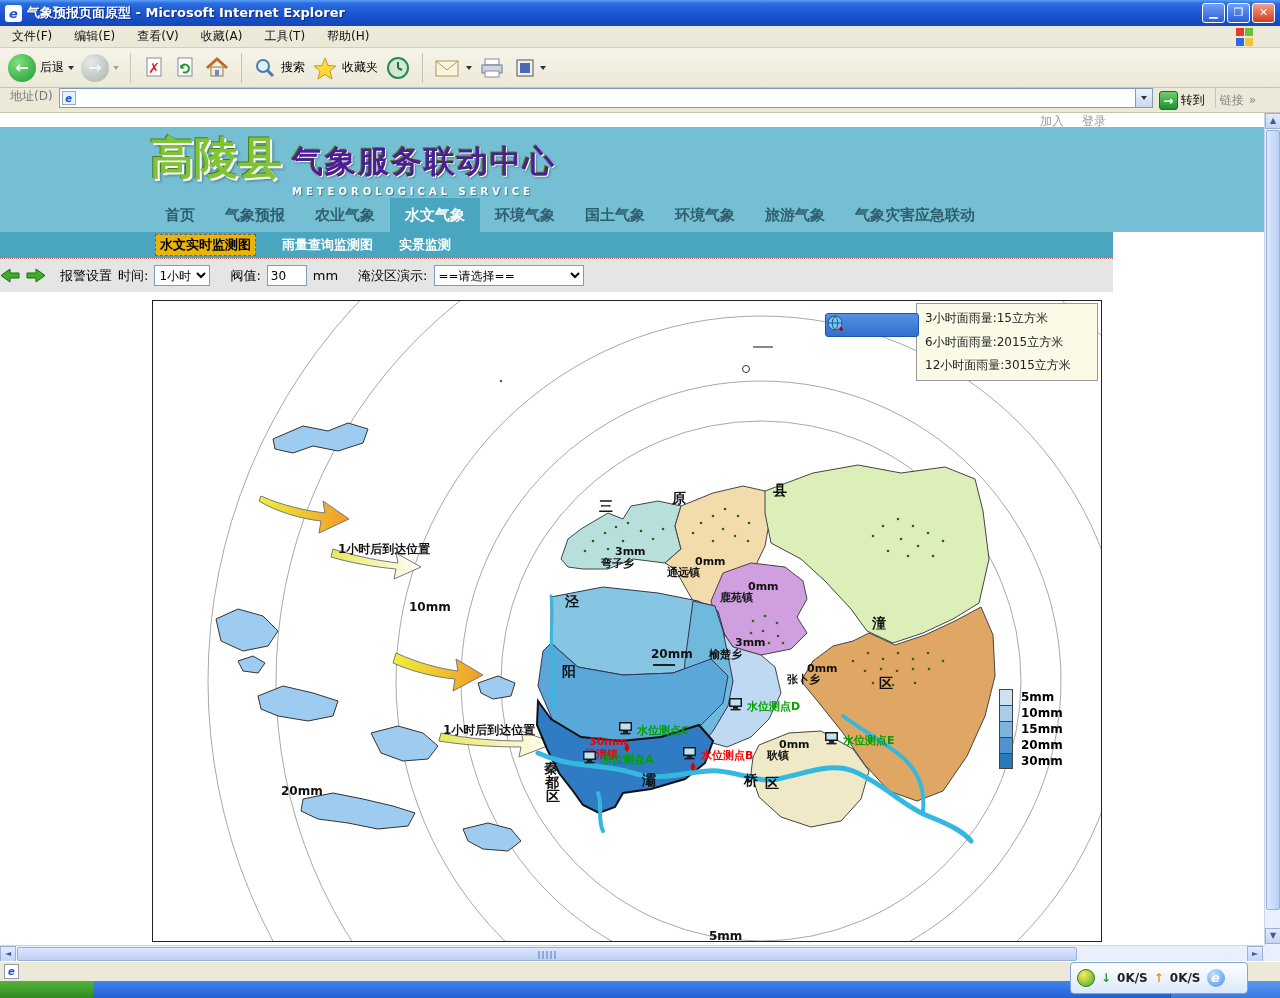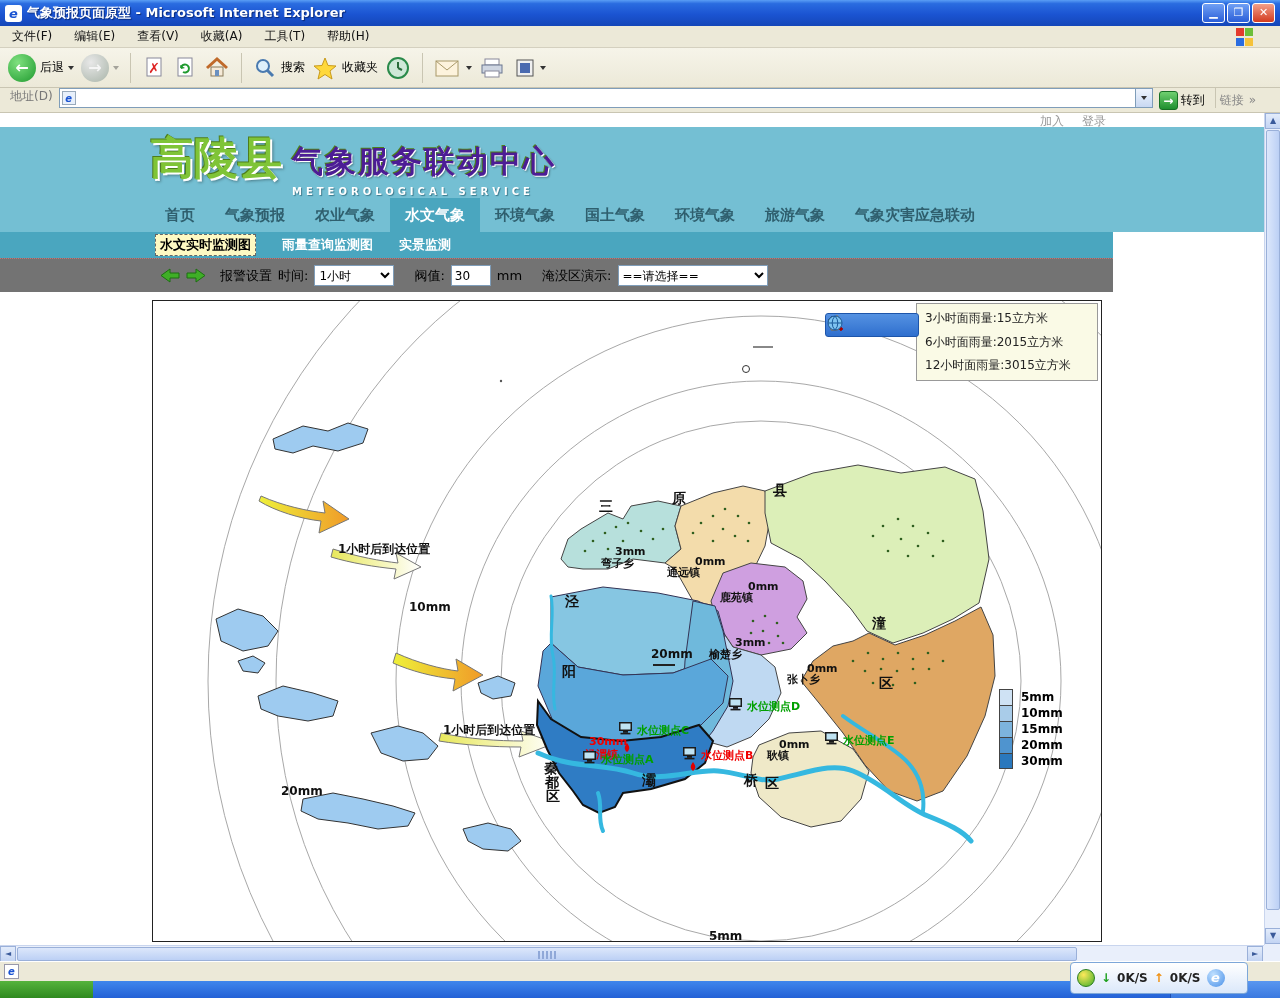--- a/index.html
+++ b/index.html
@@ -52,23 +52,23 @@
     text-shadow:2px 2px 0 #fff,-1px -1px 0 #4e7d1c,3px 3px 3px rgba(0,0,0,.35)}
   .svc{font-size:31px;font-weight:bold;color:#4c1d95;margin-top:6px;letter-spacing:2px;
     text-shadow:1px 1px 0 #fff,-1px -1px 0 #4e7d1c,2px 2px 2px rgba(0,0,0,.3)}
   .eng{font-size:10px;font-weight:bold;color:#fff;letter-spacing:4px;margin-top:3px;text-shadow:1px 1px 1px #3d7a8d}
   .nav{position:absolute;left:150px;bottom:0;display:flex;align-items:stretch;height:34px;font-size:15px;font-weight:bold}
   .nav .item{color:#2f5f6e;display:flex;align-items:center;padding:0 15px;cursor:pointer}
   .nav .item.active{background:#4aa6bf;color:#fff}
   .subnav{position:absolute;left:0;top:119px;width:1113px;height:26px;background:#4aa6bf;
     display:flex;align-items:center;gap:26px;padding-left:155px;font-size:13px;font-weight:bold}
   .subnav .sitem{color:#fff;cursor:pointer}
-  .subnav .sitem.active{background:#fef9c3;color:#000;padding:2px 5px;outline:1px dashed #666;outline-offset:-1px}
+  .subnav .sitem.active{background:#eab308;color:#000;padding:2px 5px;outline:1px dashed #666;outline-offset:-1px}
   .ctrls{position:absolute;left:0;top:145px;width:1113px;height:34px;border-top:1px dotted #cc7070;
-    display:flex;align-items:center;font-size:13px;color:#000;padding-left:160px;gap:6px;background:#737373}
+    display:flex;align-items:center;font-size:13px;color:#000;gap:6px;background:#e5e5e5}
   .garr{width:20px;height:15px}
   .xpselect{font:12px "DejaVu Sans",sans-serif;border:1px solid #7f9db9;height:21px;background:#fff}
   .xpinput{font:12px "DejaVu Sans",sans-serif;border:1px solid #7f9db9;height:21px;width:40px;padding-left:3px}
   .lblgap{margin-left:14px}
   
   .map{position:absolute;left:152px;top:187px;width:950px;height:642px;border:1px solid #222;background:#fff;overflow:hidden}
   .map svg{position:absolute;left:0;top:0}
   .maptools{position:absolute;left:672px;top:12px;width:94px;height:24px;background:linear-gradient(180deg,#5592e2,#2f6fce);
     border:1px solid #1d55aa;border-radius:3px;display:flex;align-items:center;justify-content:space-around;z-index:5}
   .infobox{position:absolute;left:763px;top:2px;width:182px;height:78px;background:#fafae6;border:1px solid #999;
@@ -276,21 +276,21 @@
 
   <div class="ctrls">
     <svg class="garr" viewBox="0 0 20 15">
       <path d="M19 5 h-9 v-4 l-9 6.5 9 6.5 v-4 h9 z" fill="#3fae27" stroke="#1d6f12"></path>
       </svg>
     <svg class="garr" viewBox="0 0 20 15">
       <path d="M1 5 h9 v-4 l9 6.5 -9 6.5 v-4 h-9 z" fill="#3fae27" stroke="#1d6f12"></path>
       </svg>
     <span style="margin-left:8px">报警设置</span>
     <span>时间:</span>
-    <select class="xpselect" style="width:80px">
+    <select class="xpselect" style="width:56px">
       <option>1小时</option>
     </select>
     <span class="lblgap">阀值:</span>
     <input class="xpinput" value="30" style="">
     <span>mm</span>
     <span class="lblgap">淹没区演示:</span>
     <select class="xpselect" style="width:150px">
       <option>==请选择==</option>
     </select>
   </div>

